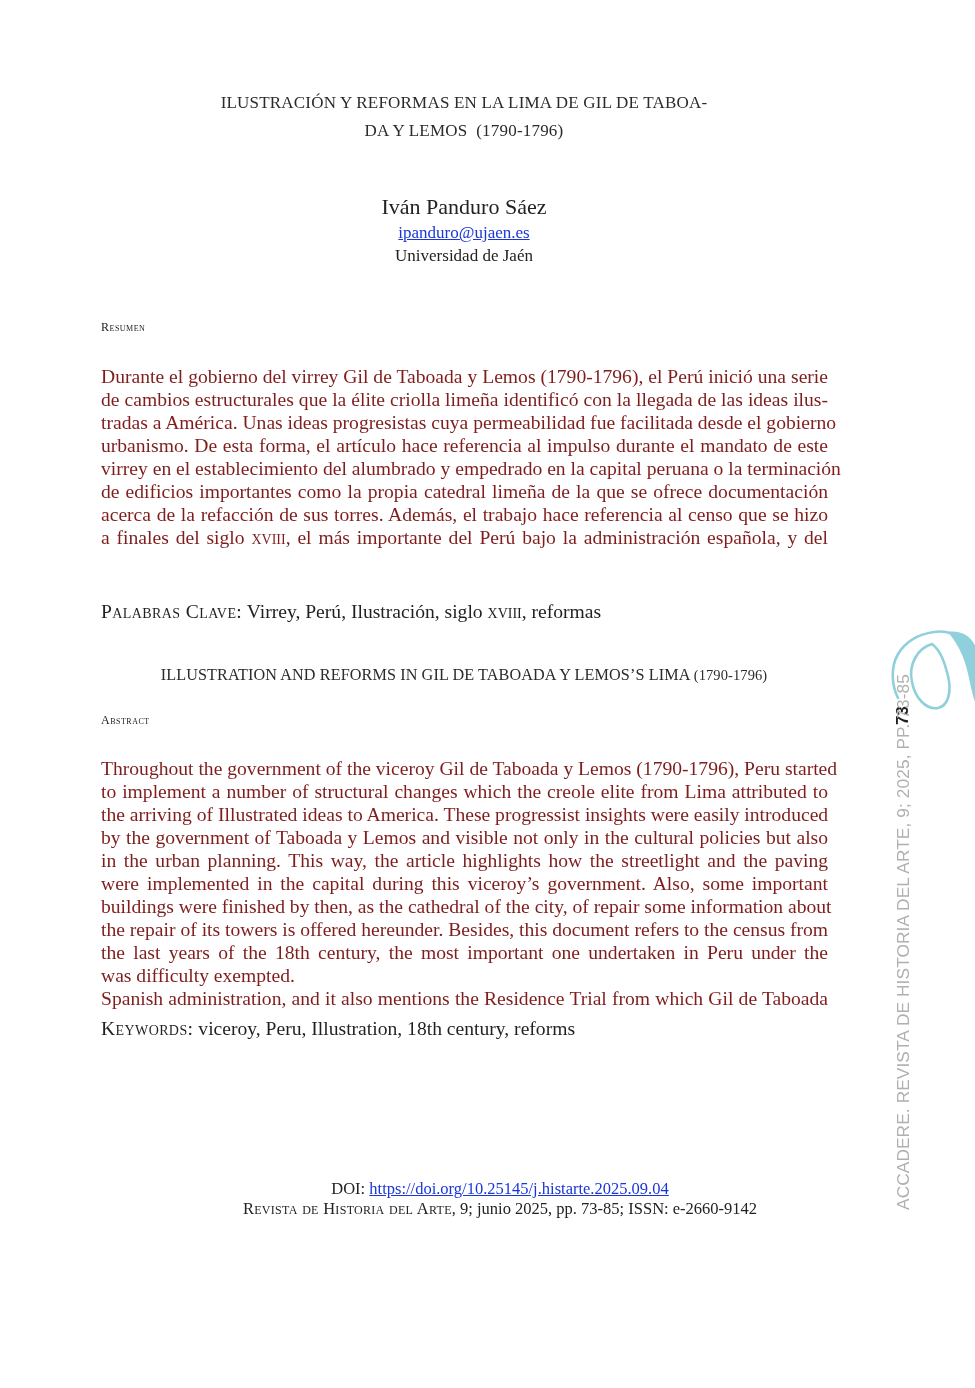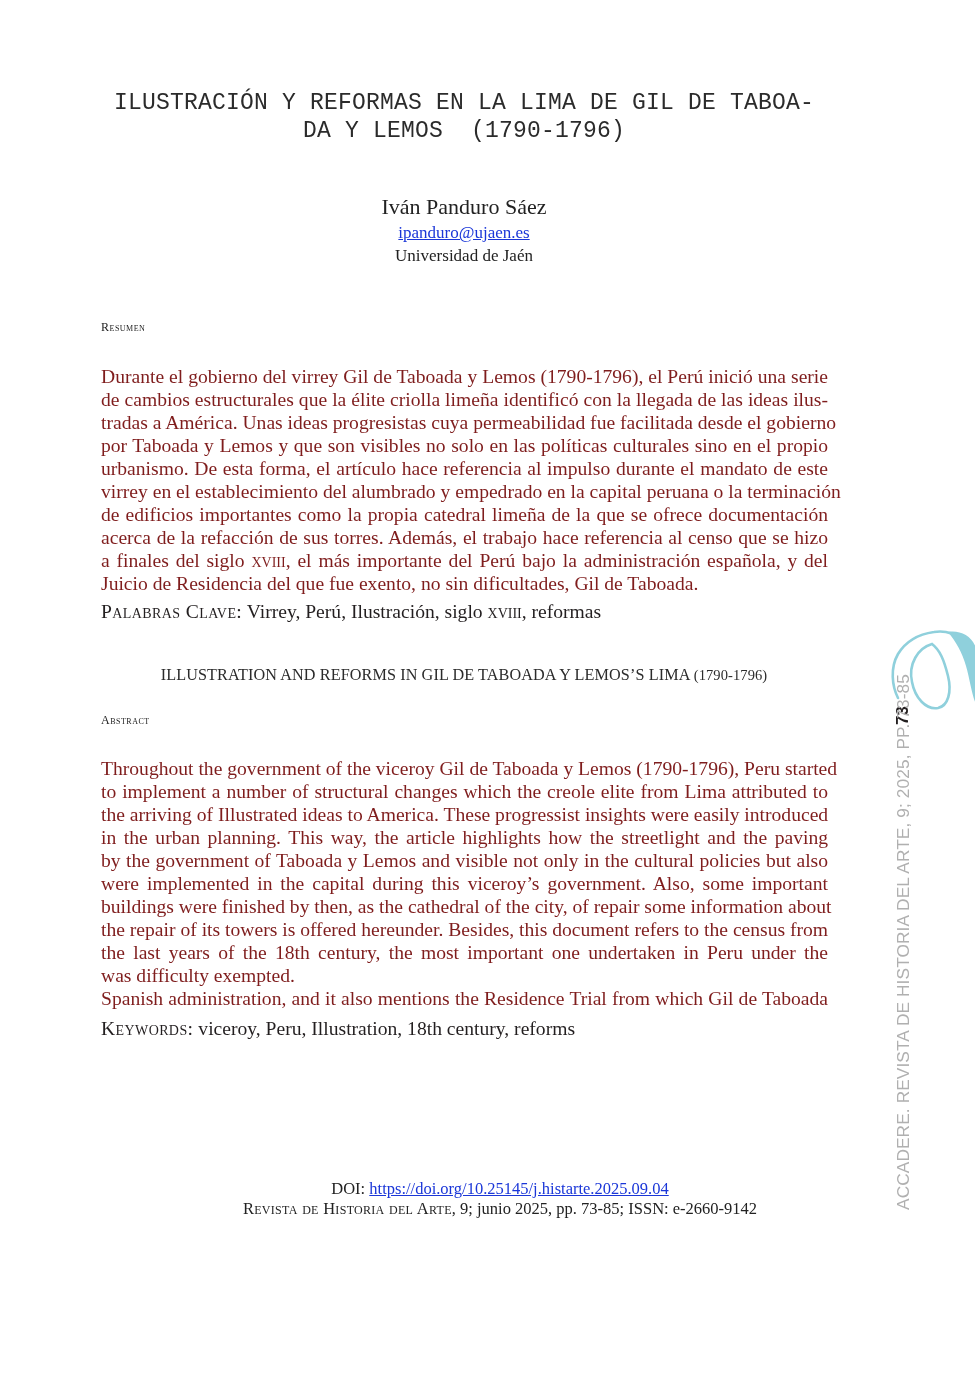--- a/index.html
+++ b/index.html
@@ -1,20 +1,20 @@
 <!DOCTYPE html>
 <html><head>
 <meta charset="utf-8">
 <style>
   html, body { margin: 0; padding: 0; background: #ffffff; }
   body { width: 975px; height: 1388px; position: relative; overflow: hidden;
          font-family: "Liberation Serif", "DejaVu Serif", serif; color: #231f20; }
   .abs { position: absolute; }
   .center { left: 0; width: 928px; text-align: center; }
-  .title { top: 89px; font-size: 23px; line-height: 28px; letter-spacing: 0.2px; color: #2b2b2b; font-family: Liberation Mono, monospace; }
+  .title { top: 89px; font-size: 17px; line-height: 28px; letter-spacing: 0.2px; color: #2b2b2b; }
   .title .t-line { display: block; }
   .author { top: 194px; font-size: 22px; line-height: 26px; color: #222; }
   .email { top: 222px; font-size: 17px; line-height: 22px; }
   .email a { color: #1a36d8; text-decoration: underline; text-align: center; }
   .affil { top: 245px; font-size: 17px; line-height: 22px; color: #222; }
   .sc-heading { left: 101px; font-size: 12px; line-height: 22px; font-variant: small-caps; letter-spacing: 0.5px; color: #222; }
   .body-para { left: 101px; width: 727px; font-size: 19.6px; line-height: 23px; text-align: justify; color: #7f1d1d; }
   .body-para .ln { display: block; text-align: justify; text-align-last: justify; white-space: nowrap; }
   .body-para .ln.last { text-align-last: left; }
   .kw { left: 101px; font-size: 19.6px; line-height: 23px; color: #231f20; white-space: nowrap; }
@@ -48,47 +48,45 @@
   <a href="#">ipanduro@ujaen.es</a>
 </div>
 <div class="abs center affil">Universidad de Jaén</div>
 
 <div class="abs sc-heading" style="top:316px;">Resumen</div>
 
 <div class="abs body-para" style="top:365px;" id="resumen-body">
     <span class="ln">Durante el gobierno del virrey Gil de Taboada y Lemos (1790-1796), el Perú inició una serie</span>
     <span class="ln">de cambios estructurales que la élite criolla limeña identificó con la llegada de las ideas ilus-</span>
     <span class="ln">tradas a América. Unas ideas progresistas cuya permeabilidad fue facilitada desde el gobierno</span>
-    <span class="ln">por Taboada y Lemos y que son visibles no solo en las políticas culturales sino en el propio</span>
     <span class="ln">urbanismo. De esta forma, el artículo hace referencia al impulso durante el mandato de este</span>
     <span class="ln">virrey en el establecimiento del alumbrado y empedrado en la capital peruana o la terminación</span>
     <span class="ln">de edificios importantes como la propia catedral limeña de la que se ofrece documentación</span>
     <span class="ln">acerca de la refacción de sus torres. Además, el trabajo hace referencia al censo que se hizo</span>
     <span class="ln">a finales del siglo <span class="sc">xviii</span>, el más importante del Perú bajo la administración española, y del</span>
-    <span class="ln last">Juicio de Residencia del que fue exento, no sin dificultades, Gil de Taboada.</span>
   </div>
 
 <div class="abs kw" style="top:600px;">
   <span class="kw-label">Palabras Clave:</span>
   <span id="resumen-kw"> Virrey, Perú, Ilustración, siglo <span class="sc">xviii</span>, reformas</span>
 </div>
 
 <div class="abs center en-title">
   <span>ILLUSTRATION AND REFORMS IN GIL DE TABOADA Y LEMOS’S LIMA</span>
   <span class="yrs">(1790-1796)</span>
 </div>
 
 <div class="abs sc-heading" style="top:709px;">Abstract</div>
 
 <div class="abs body-para" style="top:757px;" id="abstract-body">
     <span class="ln">Throughout the government of the viceroy Gil de Taboada y Lemos (1790-1796), Peru started</span>
     <span class="ln">to implement a number of structural changes which the creole elite from Lima attributed to</span>
     <span class="ln">the arriving of Illustrated ideas to America. These progressist insights were easily introduced</span>
+    <span class="ln">by the government of Taboada y Lemos and visible not only in the cultural policies but also</span>
     <span class="ln">in the urban planning. This way, the article highlights how the streetlight and the paving</span>
-    <span class="ln">by the government of Taboada y Lemos and visible not only in the cultural policies but also</span>
     <span class="ln">were implemented in the capital during this viceroy’s government. Also, some important</span>
     <span class="ln">buildings were finished by then, as the cathedral of the city, of repair some information about</span>
     <span class="ln">the repair of its towers is offered hereunder. Besides, this document refers to the census from</span>
     <span class="ln">the last years of the 18th century, the most important one undertaken in Peru under the</span>
     <span class="ln last">was difficulty exempted.</span>
     <span class="ln">Spanish administration, and it also mentions the Residence Trial from which Gil de Taboada</span>
   </div>
 
 <div class="abs kw" style="top:1017px;">
   <span class="kw-label">Keywords:</span>

